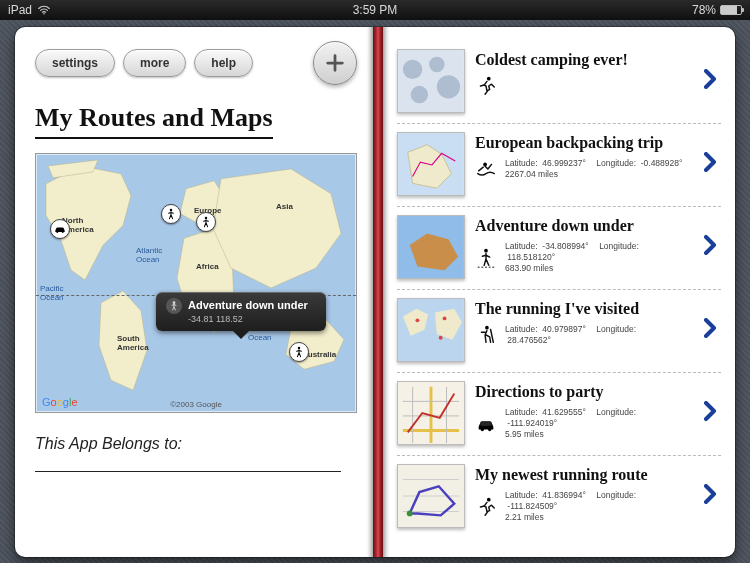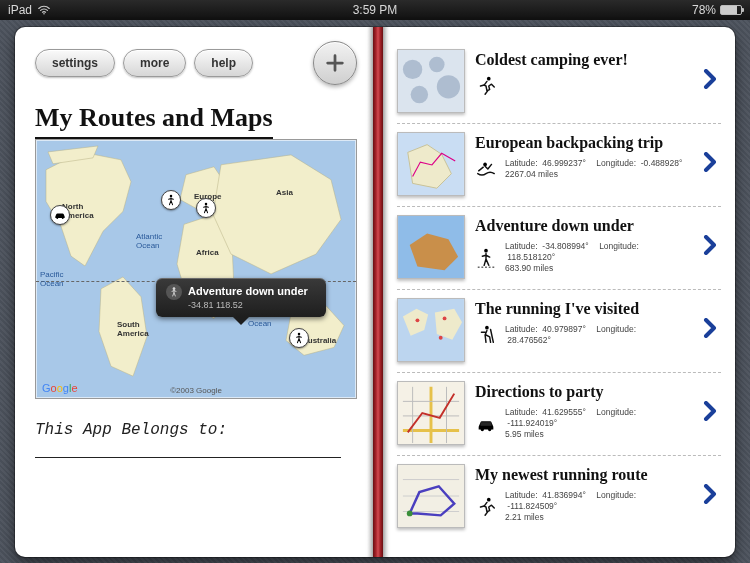--- a/index.html
+++ b/index.html
@@ -86,21 +86,21 @@
     box-shadow: 0 2px 4px rgba(0,0,0,.3), inset 0 1px 0 #fff;
     display:flex; align-items:center; justify-content:center;
     cursor:pointer;
   }
   .add-btn svg { width:22px; height:22px; }
 
   .title {
     font-family: "Marker Felt", "Comic Sans MS", cursive;
     font-size: 26px; font-weight: 600; color:#111;
     border-bottom: 2px solid #111; padding-bottom: 4px;
-    display:inline-block;
+    margin-bottom: 14px; display:inline-block;
   }
 
   
   .world-map {
     width: 100%; height: 260px;
     border: 1px solid #999;
     background: #a8c8e8;
     position: relative; overflow:hidden;
     box-shadow: inset 0 0 0 1px rgba(255,255,255,.6);
   }
@@ -132,21 +132,21 @@
   }
   .callout .ct { font-weight:700; display:flex; align-items:center; gap:6px;}
   .callout .ct .bubble-icon { width:16px; height:16px; border-radius:50%; background:#555; display:flex;align-items:center;justify-content:center;}
   .callout .sub { font-size:9px; color:#bbb; padding-left:22px;}
   .callout::after{
     content:""; position:absolute; left:50%; bottom:-8px; transform:translateX(-50%);
     border:8px solid transparent; border-top-color:#1e1e1e; border-bottom:none;
   }
 
   .belongs {
-    font-family: Liberation Mono, monospace;
+    font-family: Liberation Sans, sans-serif;
     font-style: italic; font-size:16px; color:#222;
     margin-top: 22px;
   }
   .belongs-line {
     margin-top: 18px; border-bottom: 1px solid #222; width: 95%;
   }
 
   
   .route-list { display:flex; flex-direction:column; }
   .route-item {

